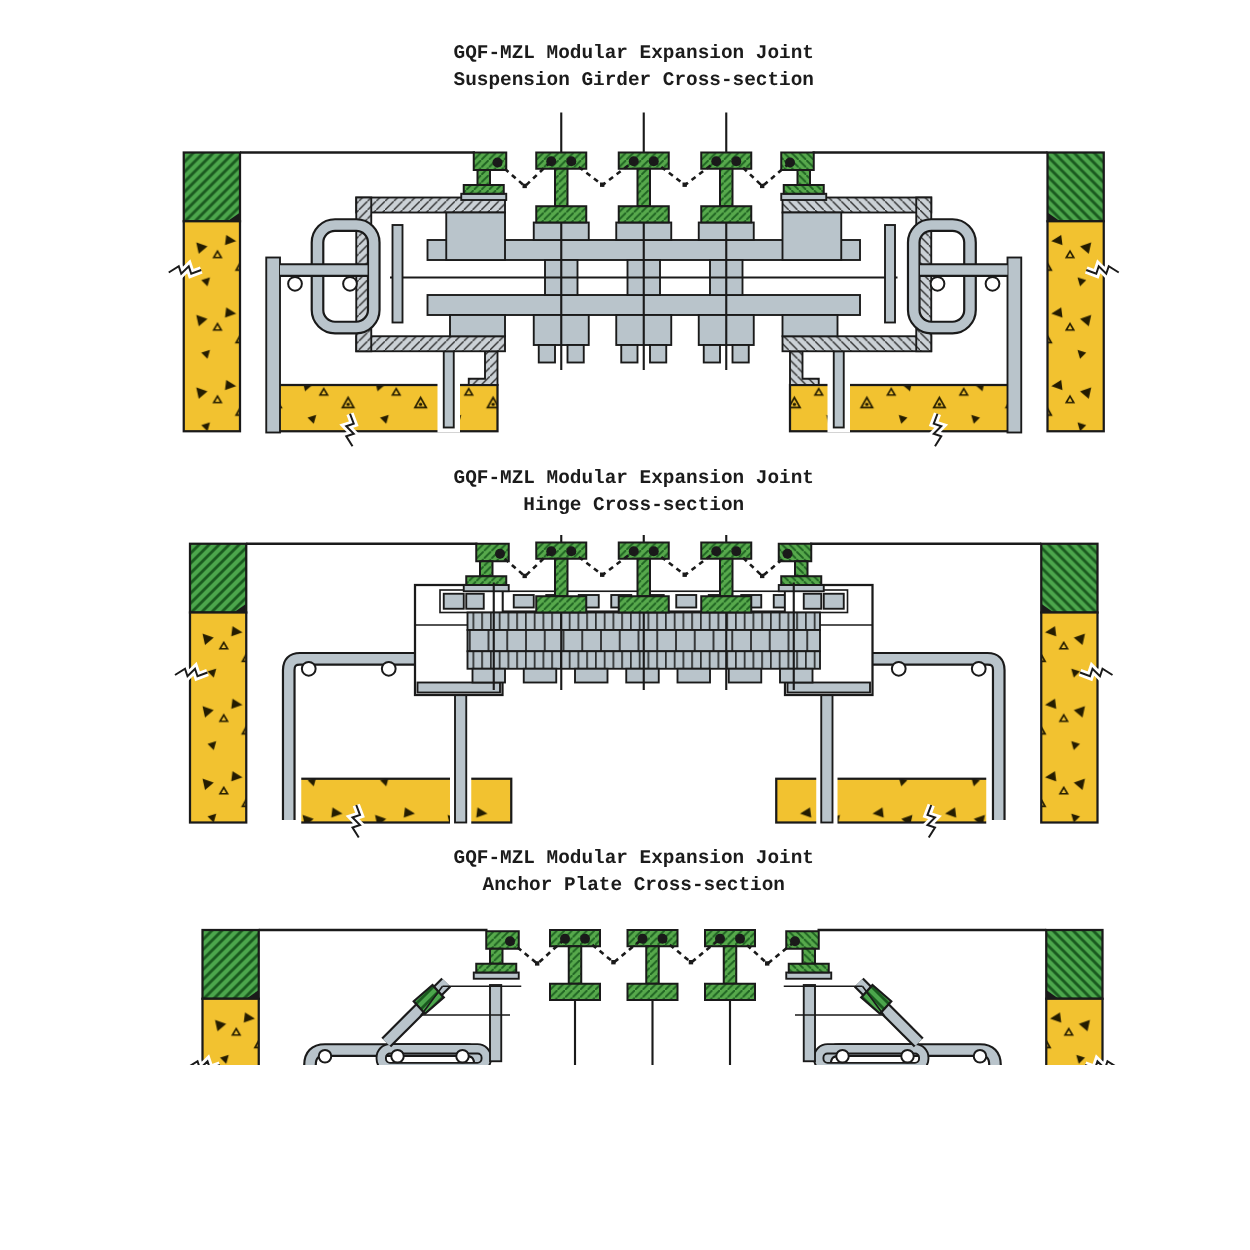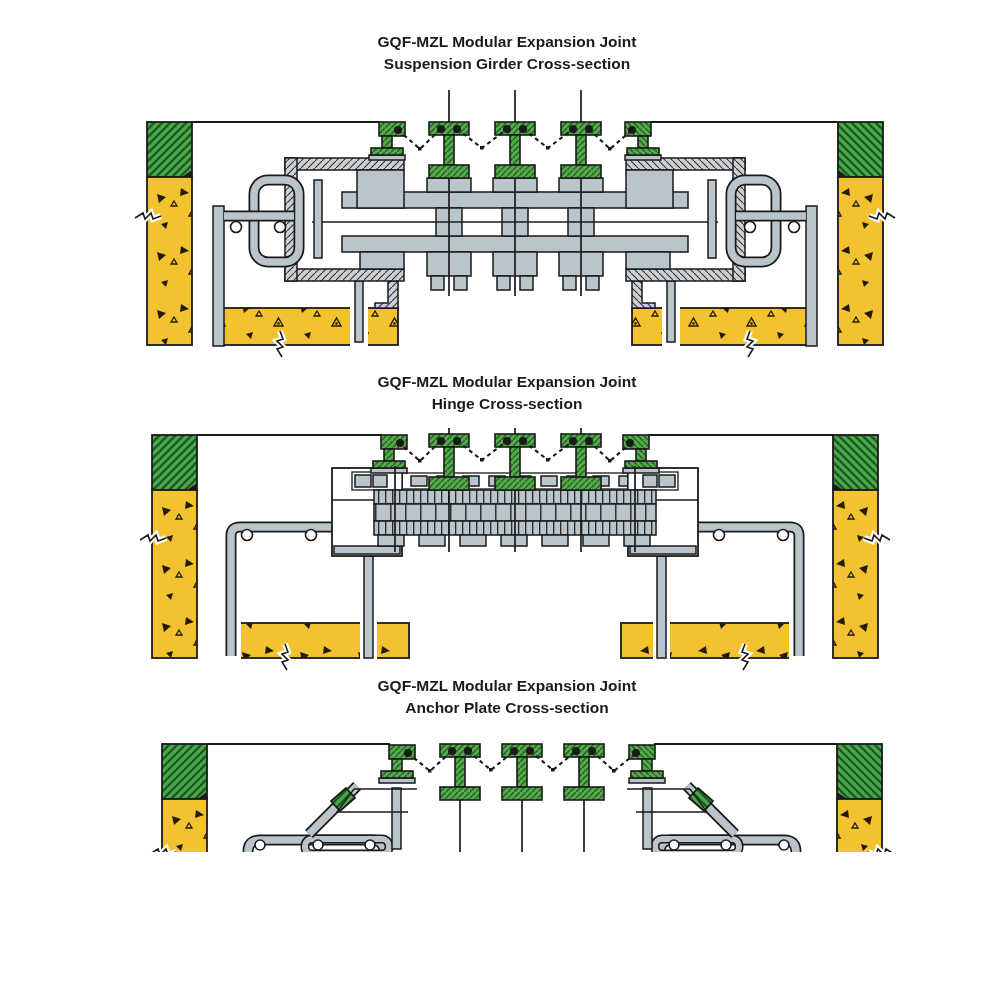--- a/index.html
+++ b/index.html
@@ -1,17 +1,17 @@
 <!DOCTYPE html>
 <html style="--concrete-yellow: #F2C230; --grass-green: #4CA64C; --hatch-dark-green: #1A5A1F; --beam-green: #57A94C; --beam-dark-green: #1F6322; --steel-gray: #B9C4CB; --steel-light: #CBD1D6; --outline-black: #1A1A1A; --title-text: #1B1B1B; --background: #FFFFFF;"><head>
 <meta charset="utf-8">
 <style>
   html,body{margin:0;padding:0;background:var(--background,#fff);}
   .stage{position:relative;width:1000px;height:852px;background:var(--background,#fff);overflow:hidden;
-         font-family:Liberation Sans, sans-serif;}
+         font-family:Liberation Mono, monospace;}
   .fig-title{position:absolute;left:0;width:1000px;text-align:center;color:var(--title-text,#1b1b1b);
              font-size:15.5px;line-height:22px;font-weight:600;transform:translateX(7px);}
   svg{position:absolute;top:0;left:0;}
   .steel{fill:var(--steel-gray);stroke:var(--outline-black);stroke-width:1.5;}
   .whiteb{fill:#fff;stroke:var(--outline-black);stroke-width:1.8;}
   .whitebt{fill:#fff;stroke:var(--outline-black);stroke-width:1.3;}
   .seam{fill:#fff;stroke:none;}
   .beamfill{fill:url(#patBeam);stroke:var(--outline-black);stroke-width:1.6;}
   .ghatch{fill:url(#patG);stroke:var(--outline-black);stroke-width:1.8;}
   .conc{fill:url(#patConcrete);stroke:var(--outline-black);stroke-width:1.8;}

